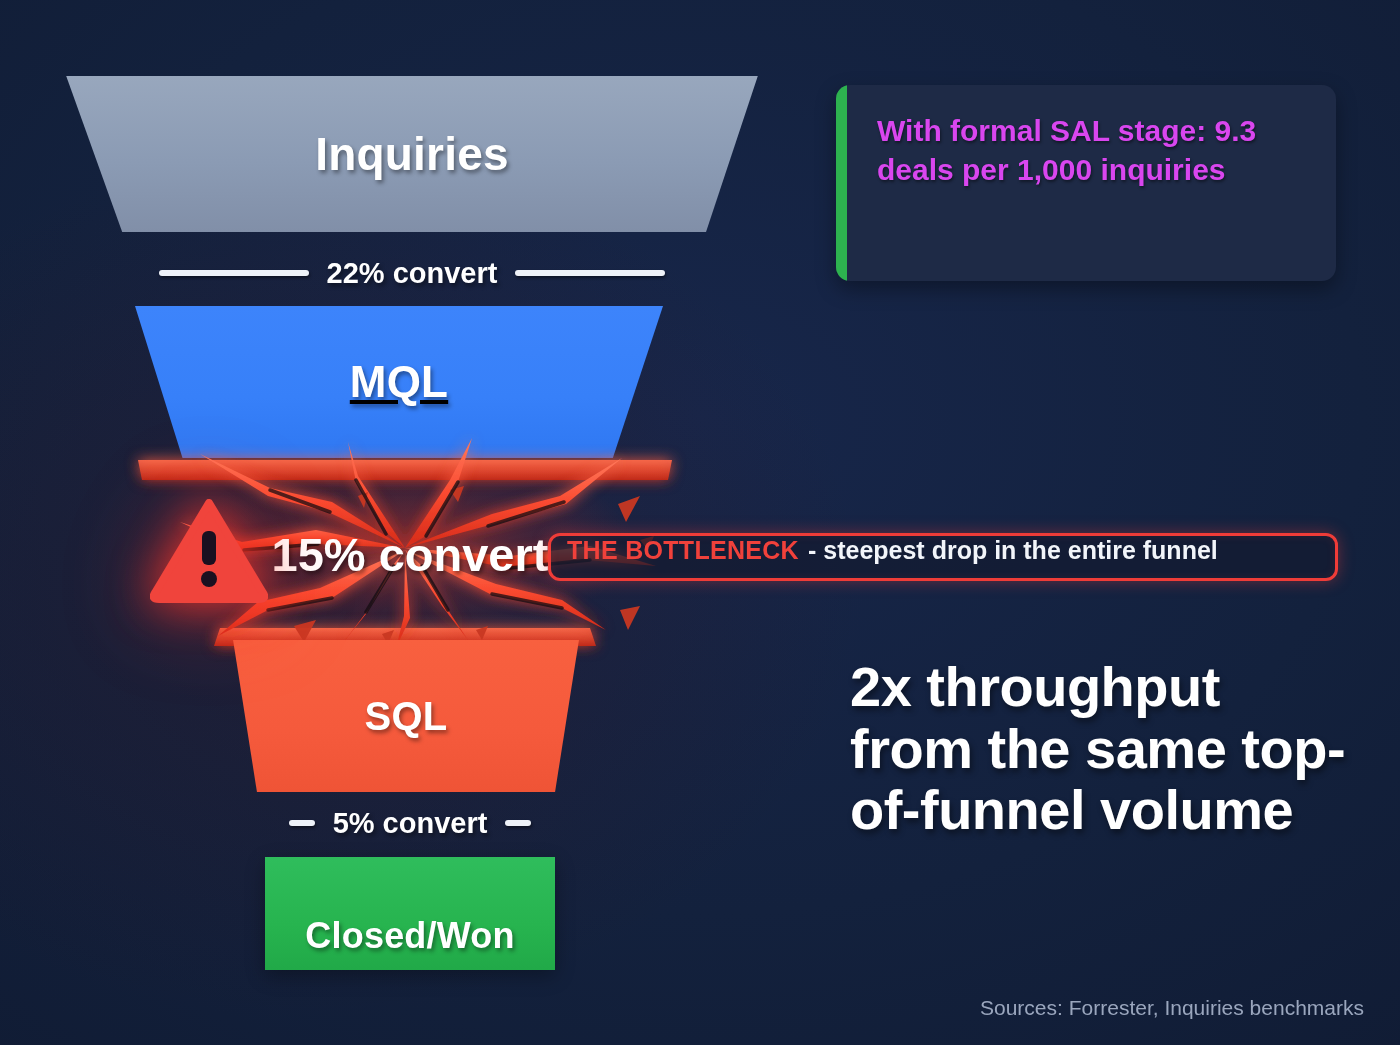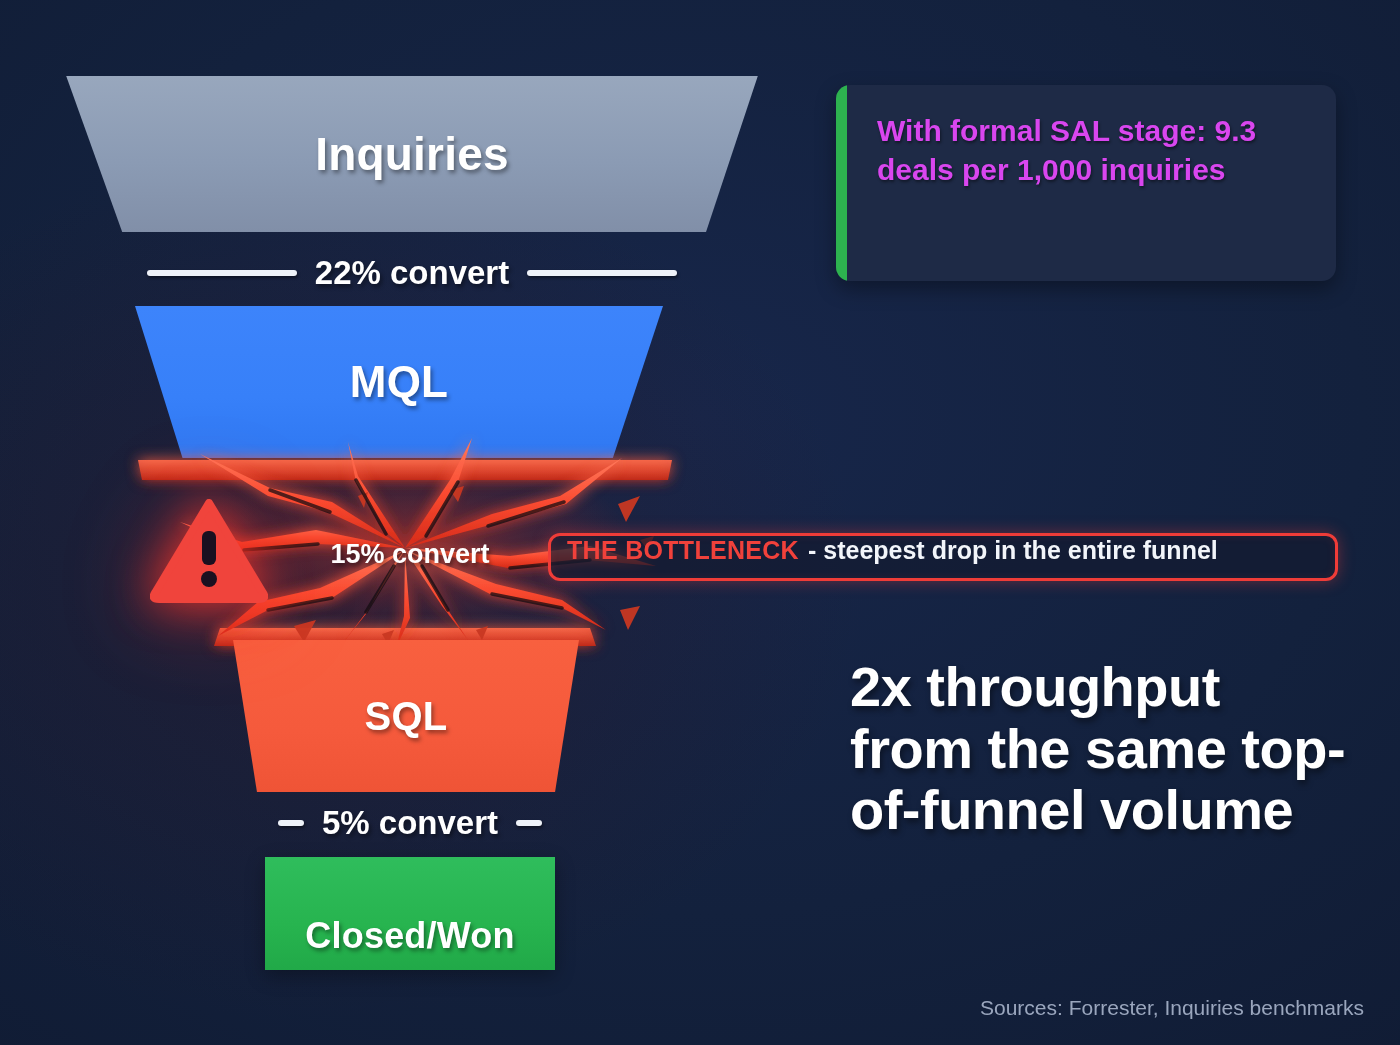--- a/index.html
+++ b/index.html
@@ -63,20 +63,21 @@
 
   
   #mql-shape {
     left: 135px;
     top: 306px;
     width: 528px;
     height: 152px;
     background: linear-gradient(180deg, #3d84fb 0%, #3780f9 60%, #2f78f2 100%);
     clip-path: polygon(0% 0%, 100% 0%, 90.5% 100%, 9.0% 100%);
     box-shadow: 0 6px 18px rgba(0,0,0,0.30);
+    text-decoration: underline;
   }
   #mql-shape .stage-label { font-size: 44px; }
 
   
   #sql-shape {
     left: 222px;
     top: 640px;
     width: 368px;
     height: 152px;
     background: linear-gradient(180deg, #f8603f 0%, #f55a3c 60%, #ef5436 100%);
@@ -107,30 +108,30 @@
   }
   .convert-row .rule {
     height: 6px;
     background: #eef2f8;
     border-radius: 3px;
     box-shadow: 1px 2px 3px rgba(0,0,0,0.45);
   }
   .convert-row .convert-text {
     color: #ffffff;
     font-weight: bold;
-    font-size: 33px;
+    font-size: 29px;
     white-space: nowrap;
     text-shadow: 2px 3px 4px rgba(0,0,0,0.45);
   }
 
   #convert-1 { left: 118px; top: 252px; width: 588px; height: 42px; }
   #convert-1 .rule { width: 150px; }
 
   #convert-2 { left: 230px; top: 532px; width: 360px; height: 44px; z-index: 20; }
-  #convert-2 .convert-text { font-size: 27px; }
+  #convert-2 .convert-text { font-size: 47px; }
 
   #convert-3 { left: 245px; top: 802px; width: 330px; height: 42px; }
   #convert-3 .rule { width: 26px; }
 
   
   #crack-zone {
     position: absolute;
     left: 120px;
     top: 430px;
     width: 570px;

